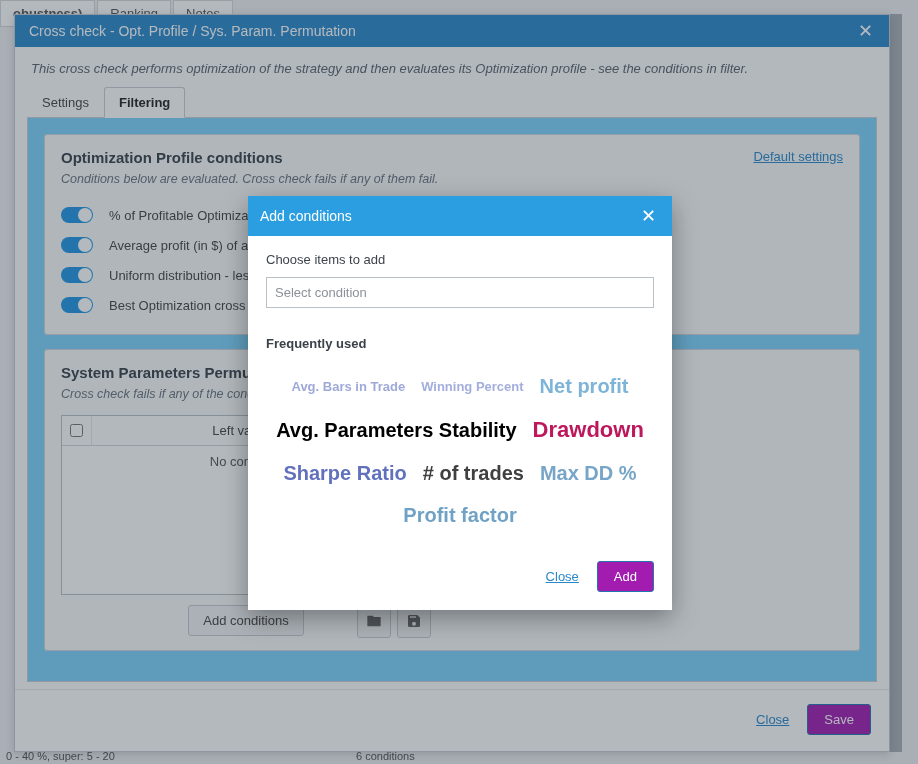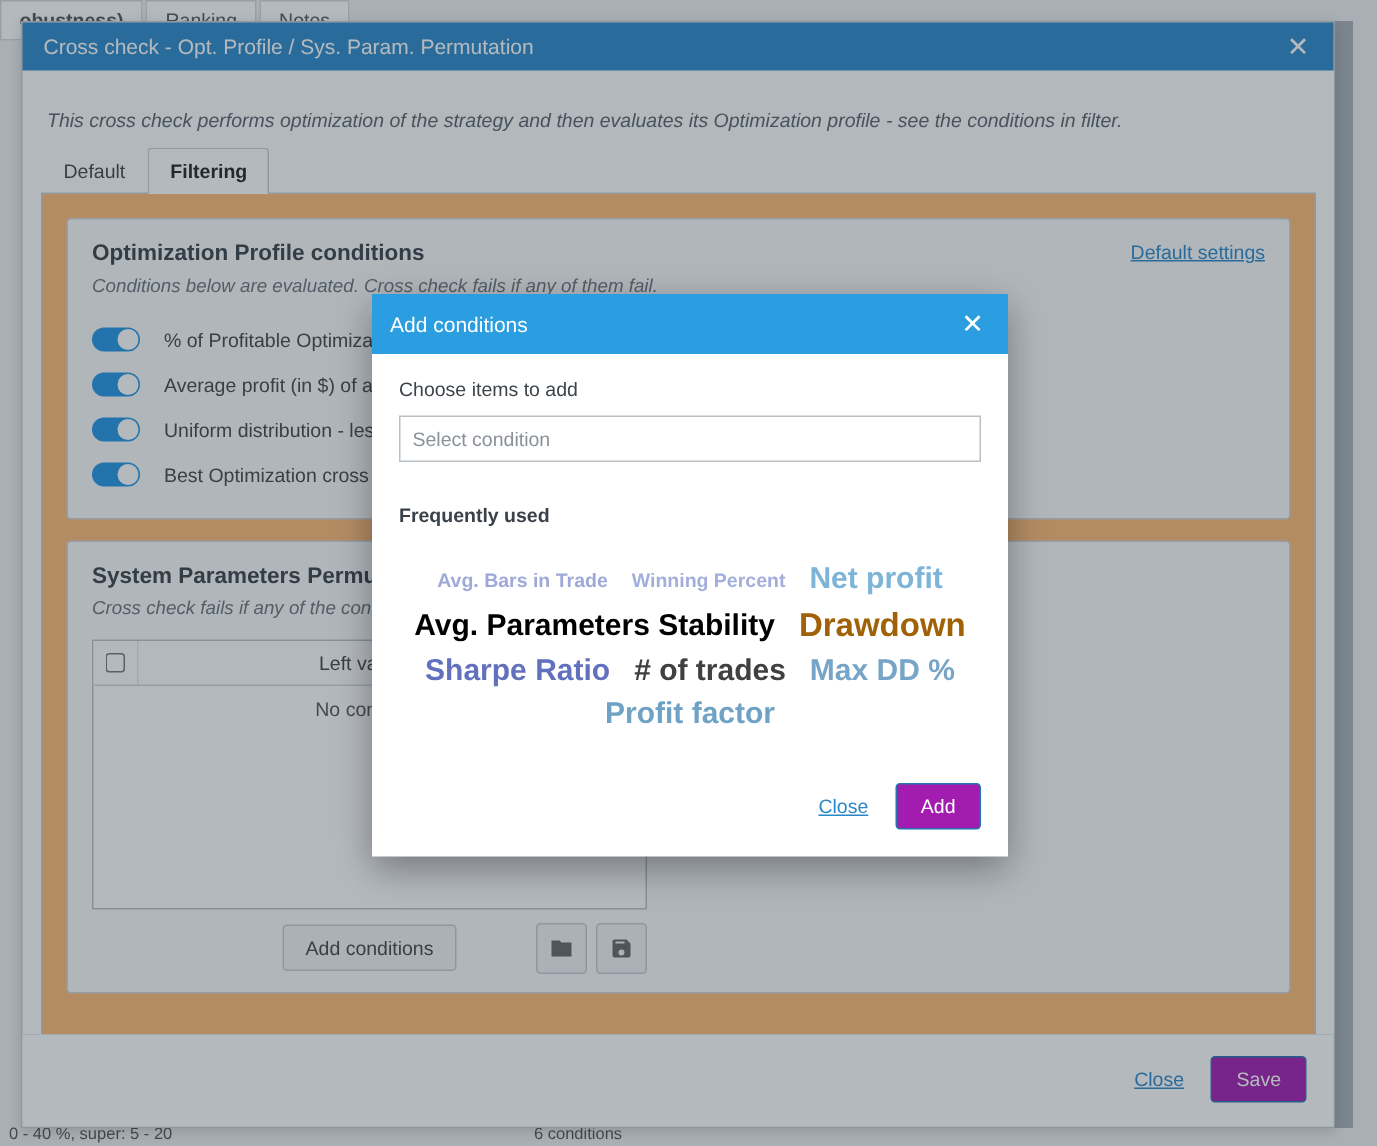--- a/index.html
+++ b/index.html
@@ -38,21 +38,21 @@
   height:32px;
   display:flex;
   align-items:center;
   padding:0 10px 0 14px;
 }
 .titlebar-title { flex:1; font-size:14px; }
 .titlebar-close { font-size:18px; cursor:pointer; padding:2px 6px; }
 
 .dialog-body {
   flex:1;
-  padding:19px 12px 12px 12px;
+  padding:8px 12px 12px 12px;
   background:#fdfdfd;
   overflow:auto;
 }
 .intro {
   font-style:italic;
   color:#5a636b;
   font-size:13px;
   padding:6px 4px 10px 4px;
 }
 
@@ -72,21 +72,21 @@
   background:#fff;
   font-weight:600;
   color:#222;
   border-radius:3px 3px 0 0;
 }
 
 .panel-container {
   border:1px solid #c8ced3;
   border-top:none;
   padding:16px;
-  background:#fdba74;
+  background:#7dd3fc;
 }
 
 .section {
   border:1px solid #cfd5da;
   border-radius:3px;
   background:#fafbfb;
   padding:14px 16px 14px 16px;
   margin-bottom:14px;
 }
 .section-header { display:flex; align-items:flex-start; }
@@ -206,30 +206,30 @@
   color:#404040;
 }
 .popup-input::placeholder { color:#8a9198; }
 .freq-label { font-weight:600; color:#3a4148; font-size:13px; margin:28px 0 14px 0;}
 
 .cloud {
   display:flex;
   flex-wrap:wrap;
   align-items:center;
   justify-content:center;
-  gap:6px 16px;
+  gap:19px 16px;
   padding:0 6px 14px 6px;
   margin-top:24px;
 }
 .cloud span { cursor:pointer; white-space:nowrap; font-weight:600; }
 .c1 { color:#9fa9d8; font-size:13px;}  
 .c2 { color:#a3aedc; font-size:13px;}  
 .c3 { color:#7db4d8; font-size:20px;}  
 .c4 { color:#000000; font-size:20px;}  
-.c5 { color:#a16207; font-size:22px;}  
+.c5 { color:#be185d; font-size:22px;}  
 .c6 { color:#6271be; font-size:20px; font-weight:700;}  
 .c7 { color:#404040; font-size:20px;}  
 .c8 { color:#77a5c7; font-size:20px;}  
 .c9 { color:#6fa2c4; font-size:20px;}  
 
 .popup-footer {
   display:flex;
   justify-content:flex-end;
   align-items:center;
   gap:18px;
@@ -254,21 +254,21 @@
 <div class="dialog-main">
   <div class="titlebar">
     <div class="titlebar-title">Cross check - Opt. Profile / Sys. Param. Permutation</div>
     <div class="titlebar-close">✕</div>
   </div>
 
   <div class="dialog-body">
     <div class="intro">This cross check performs optimization of the strategy and then evaluates its Optimization profile - see the conditions in filter.</div>
 
     <div class="tab-strip">
-      <div class="tab">Default</div>
+      <div class="tab">Settings</div>
       <div class="tab active">Filtering</div>
     </div>
 
     <div class="panel-container">
 
       <div class="section">
         <div class="section-header">
           <div class="section-title">Optimization Profile conditions</div>
           <div class="section-link">Default settings</div>
         </div>

